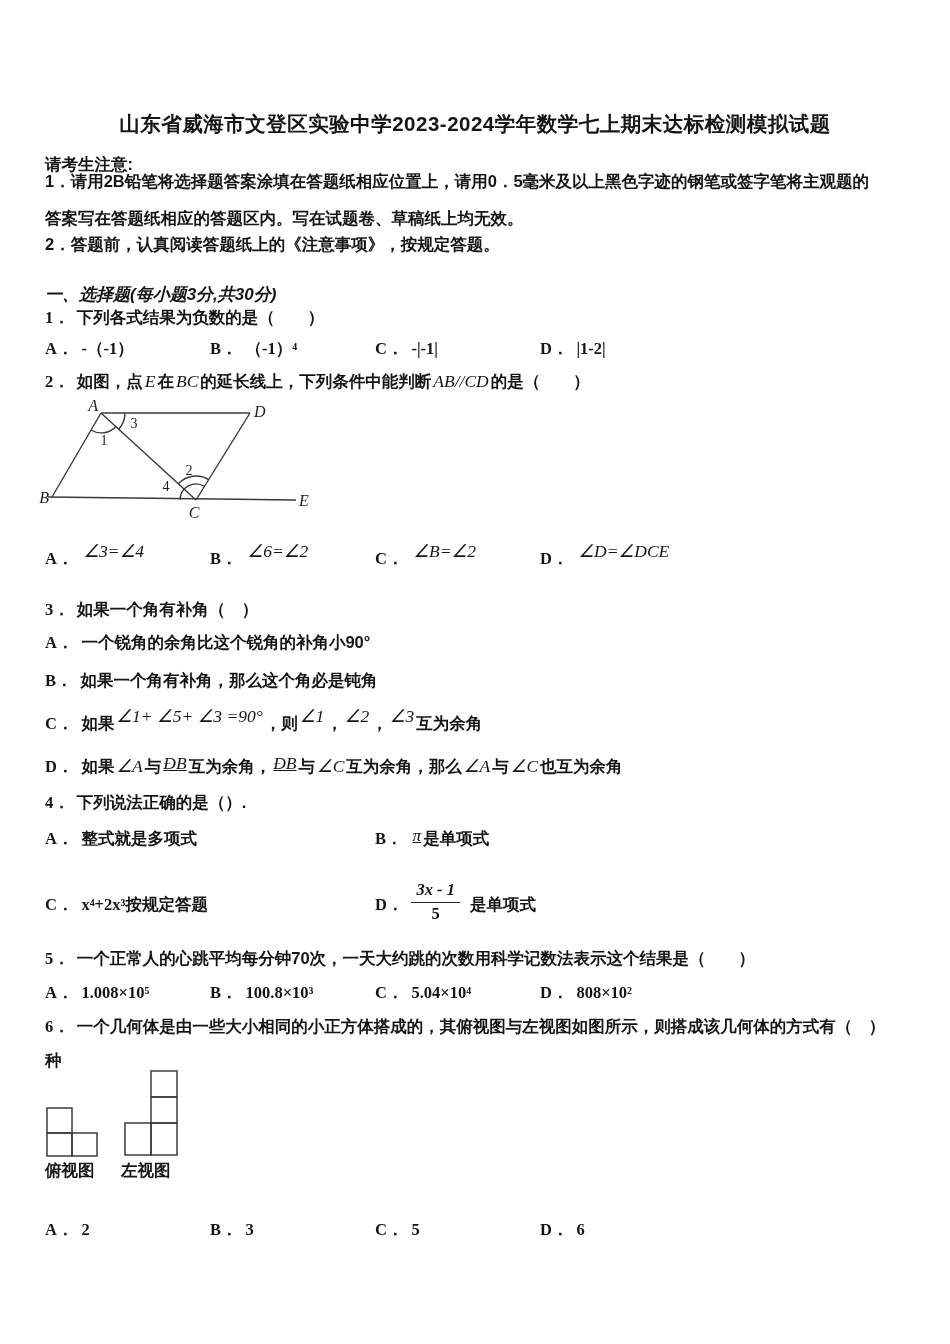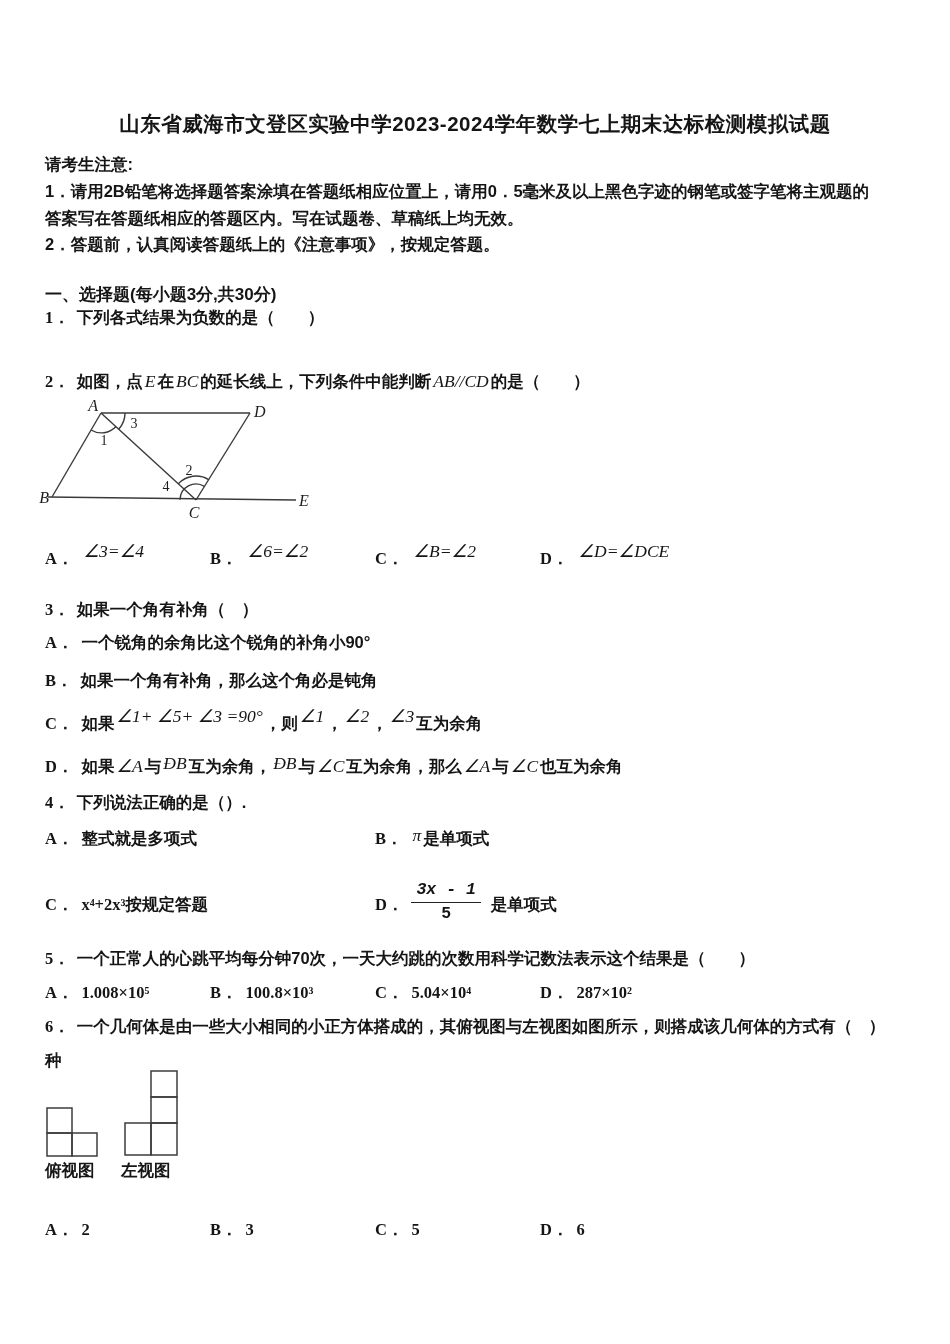--- a/index.html
+++ b/index.html
@@ -1,51 +1,54 @@
 <!DOCTYPE html>
 <html><head>
 <meta charset="utf-8">
 <style>
   html,body{margin:0;padding:0;background:#e8e8e8;}
   .page{position:relative;width:950px;height:1344px;background:#ffffff;overflow:hidden;
         color:#151515;font-family:"Liberation Sans",sans-serif;}
   .abs{position:absolute;left:45px;width:862px;}
   .cn{font-weight:700;font-size:16.5px;line-height:27px;}
   .title{left:0;width:950px;text-align:center;font-size:20.5px;font-weight:800;letter-spacing:.5px;}
-  .sec{font-size:17px;}
+  .sec{font-size:17px;font-style:italic;}
   .qnum{font-family:"Liberation Serif",serif;font-weight:700;margin-right:7px;}
   .optlabel{font-family:"Liberation Serif",serif;font-weight:700;margin-right:8px;}
   .opt4{display:inline-block;width:165px;}
   .opt2{display:inline-block;width:330px;}
   .mu{font-family:"Liberation Serif",serif;font-weight:700;font-style:normal;}
   .mi{font-family:"Liberation Serif",serif;font-style:italic;font-weight:400;font-size:17.5px;margin:0 2px;}
   .raise{position:relative;top:-7px;display:inline-block;}
-  .raise2{position:relative;top:-3px;display:inline-block;}
+  .raise2{position:relative;top:-3px;display:inline-block;text-decoration:underline;}
   .frac{display:inline-block;vertical-align:middle;text-align:center;
-        font-family:Liberation Mono, monospace;font-size:16.5px;line-height:1.15;margin-right:10px;position:relative;top:-3px;}
+        font-family:Liberation Serif, serif;font-size:16.5px;line-height:1.15;margin-right:10px;position:relative;top:-3px;}
   .frac .fnum{display:block;border-bottom:1.4px solid #222;padding:0 5px 2px;font-style:italic;}
   .frac .fden{display:block;padding-top:2px;}
   svg text{user-select:none;}
 </style>
 </head>
 <body>
 
 <div class="page">
 
   <div class="abs title" style="top:110px">山东省威海市文登区实验中学2023-2024学年数学七上期末达标检测模拟试题</div>
 
   <div class="abs cn" style="top:151px">请考生注意:</div>
-  <div class="abs cn" style="top:178px">1．请用2B铅笔将选择题答案涂填在答题纸相应位置上，请用0．5毫米及以上黑色字迹的钢笔或签字笔将主观题的</div>
+  <div class="abs cn" style="top:168px">1．请用2B铅笔将选择题答案涂填在答题纸相应位置上，请用0．5毫米及以上黑色字迹的钢笔或签字笔将主观题的</div>
   <div class="abs cn" style="top:205px">答案写在答题纸相应的答题区内。写在试题卷、草稿纸上均无效。</div>
   <div class="abs cn" style="top:231px">2．答题前，认真阅读答题纸上的《注意事项》，按规定答题。</div>
 
   <div class="abs cn sec" style="top:281px">一、选择题(每小题3分,共30分)</div>
 
   <div class="abs cn" style="top:304px">
     <span class="qnum">1．</span><span>下列各式结果为负数的是（　　）</span>
+  </div>
+  <div class="abs cn" style="top:335px">
+    <span class="opt4"><span class="optlabel">A．</span><span class="mu">-（-1）</span></span><span class="opt4"><span class="optlabel">B．</span><span class="mu">（-1）⁴</span></span><span class="opt4"><span class="optlabel">C．</span><span class="mu">-|-1|</span></span><span class="opt4"><span class="optlabel">D．</span><span class="mu">|1-2|</span></span>
   </div>
 
   <div class="abs cn" style="top:368px">
     <span class="qnum">2．</span><span>如图，点</span><span class="mi">E</span><span>在</span><span class="mi">BC</span><span>的延长线上，下列条件中能判断</span><span class="mi">AB//CD</span><span>的是（　　）</span>
   </div>
 
   <svg style="position:absolute;left:38px;top:398px" width="290" height="126" viewBox="0 0 290 126">
     <g stroke="#3a3a3a" stroke-width="1.4" fill="none">
       <line x1="14" y1="99" x2="63" y2="15"></line>
       <line x1="63" y1="15" x2="212" y2="15"></line>
@@ -99,21 +102,21 @@
     <span class="opt2"><span class="optlabel">A．</span><span>整式就是多项式</span></span><span class="opt2"><span class="optlabel">B．</span><span class="mi raise2">π</span><span>是单项式</span></span>
   </div>
   <div class="abs cn" style="top:884px">
     <span class="opt2"><span class="optlabel">C．</span><span class="mu">x⁴+2x³</span><span>按规定答题</span></span><span class="opt2"><span class="optlabel">D．</span><span class="frac"><span class="fnum">3x - 1</span><span class="fden">5</span></span><span>是单项式</span></span>
   </div>
 
   <div class="abs cn" style="top:945px">
     <span class="qnum">5．</span><span>一个正常人的心跳平均每分钟70次，一天大约跳的次数用科学记数法表示这个结果是（　　）</span>
   </div>
   <div class="abs cn" style="top:979px">
-    <span class="opt4"><span class="optlabel">A．</span><span class="mu">1.008×10⁵</span></span><span class="opt4"><span class="optlabel">B．</span><span class="mu">100.8×10³</span></span><span class="opt4"><span class="optlabel">C．</span><span class="mu">5.04×10⁴</span></span><span class="opt4"><span class="optlabel">D．</span><span class="mu">287×10²</span></span>
+    <span class="opt4"><span class="optlabel">A．</span><span class="mu">1.008×10⁵</span></span><span class="opt4"><span class="optlabel">B．</span><span class="mu">100.8×10³</span></span><span class="opt4"><span class="optlabel">C．</span><span class="mu">5.04×10⁴</span></span><span class="opt4"><span class="optlabel">D．</span><span class="mu">808×10²</span></span>
   </div>
 
   <div class="abs cn" style="top:1013px">
     <span class="qnum">6．</span><span>一个几何体是由一些大小相同的小正方体搭成的，其俯视图与左视图如图所示，则搭成该几何体的方式有（　）</span>
   </div>
   <div class="abs cn" style="top:1047px">种</div>
 
   <svg style="position:absolute;left:46px;top:1107px" width="56" height="52" viewBox="0 0 56 52">
     <g stroke="#3c3c3c" stroke-width="1.5" fill="none">
       <rect x="1" y="1" width="25" height="25"></rect>

